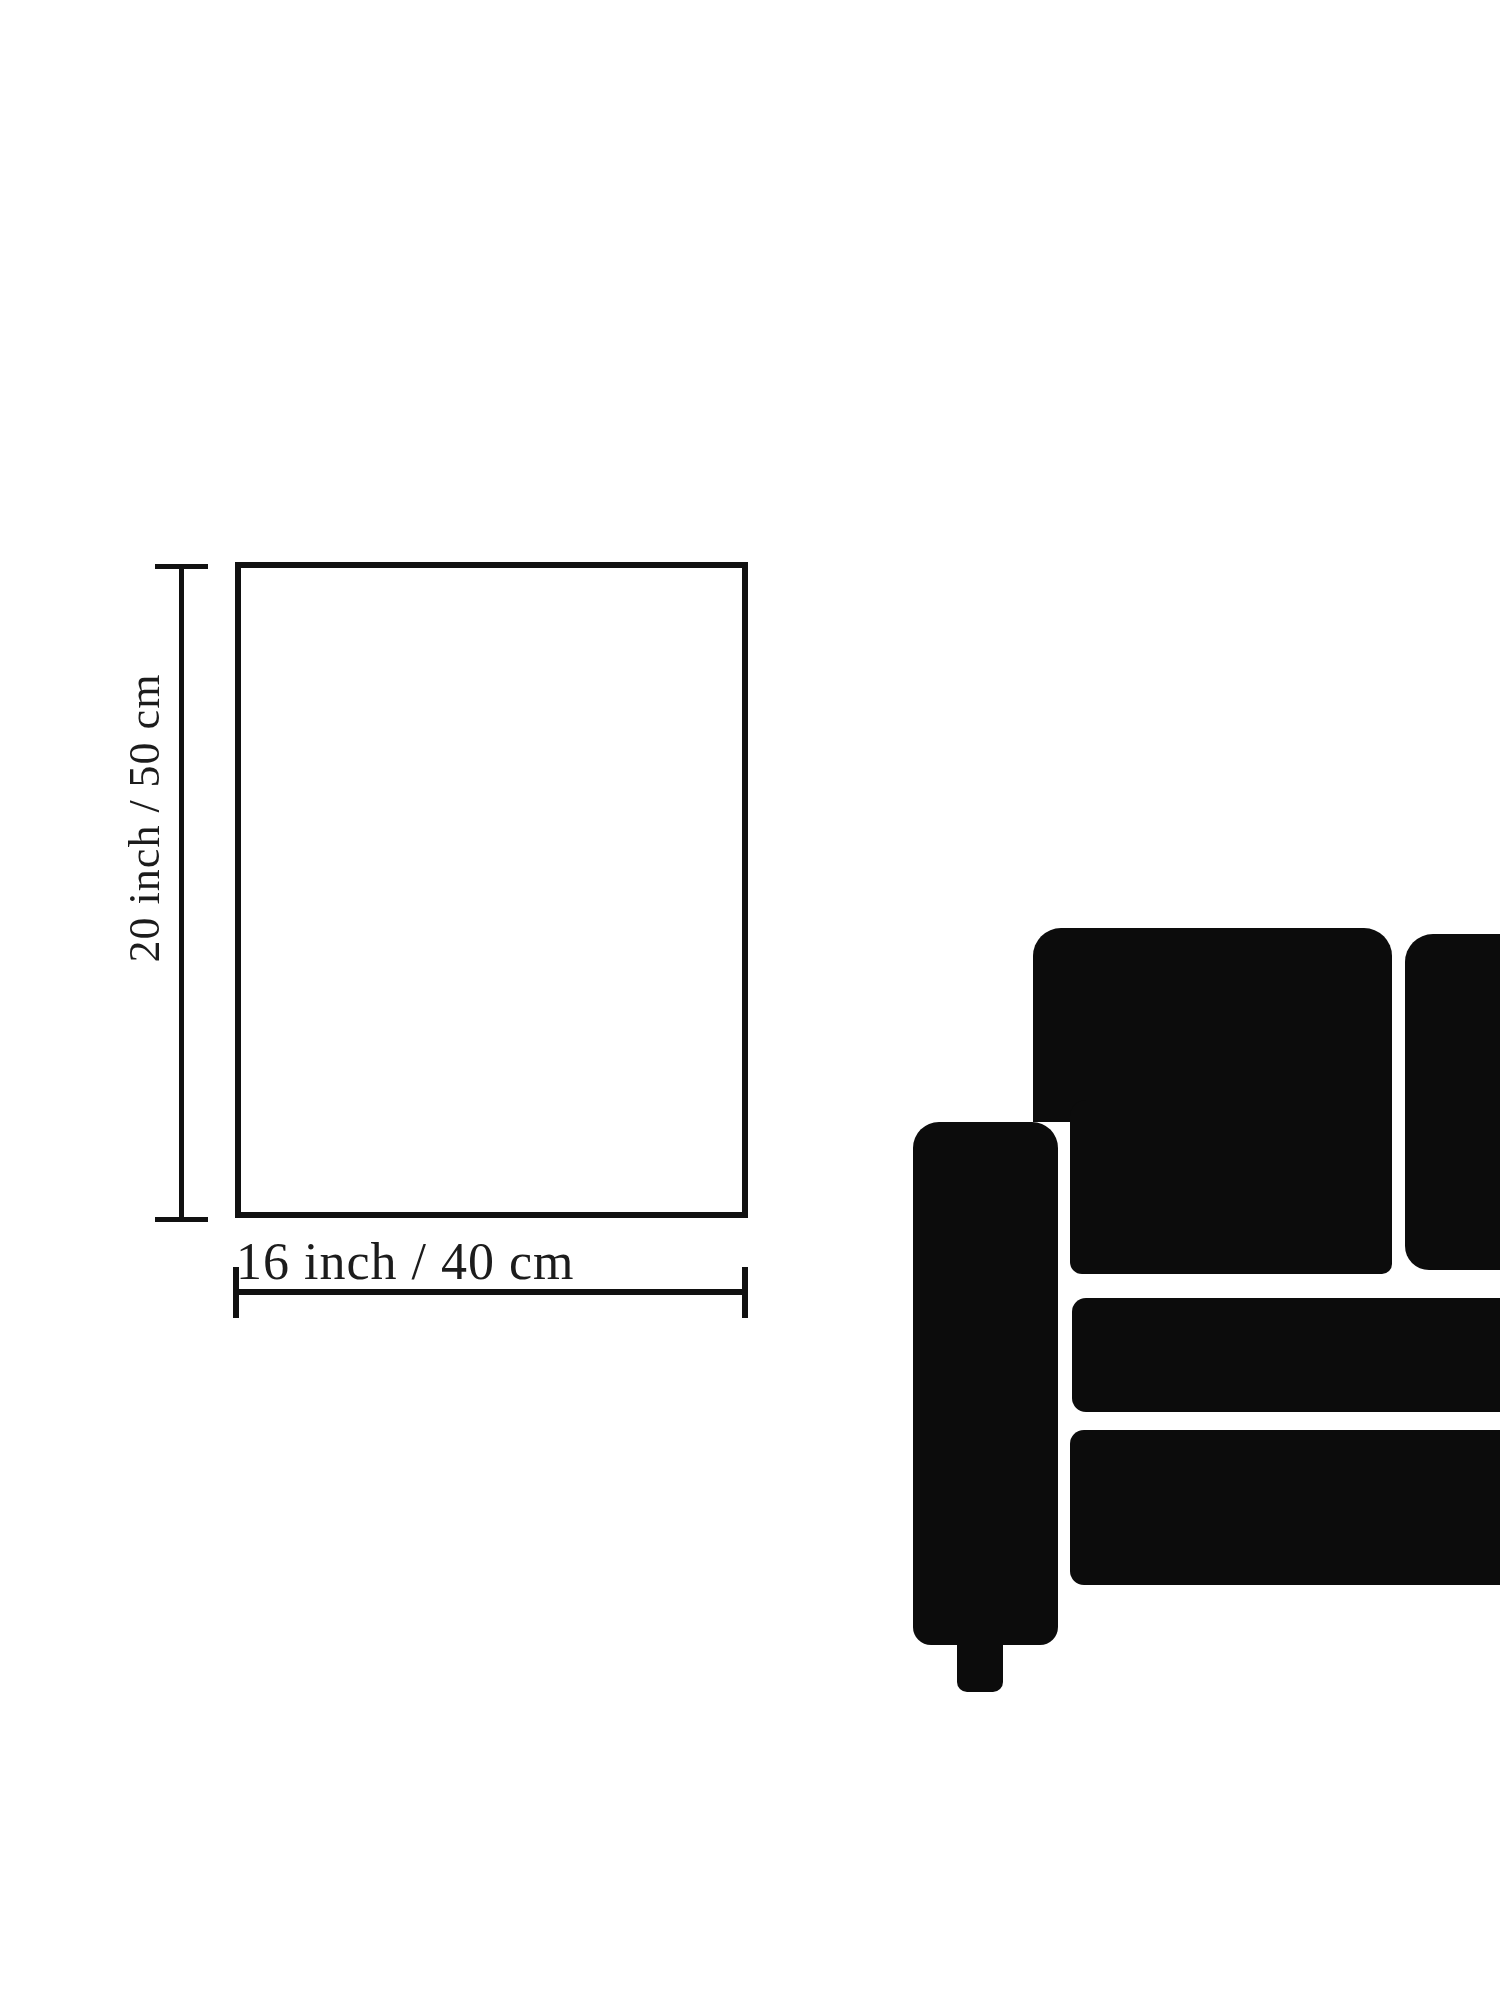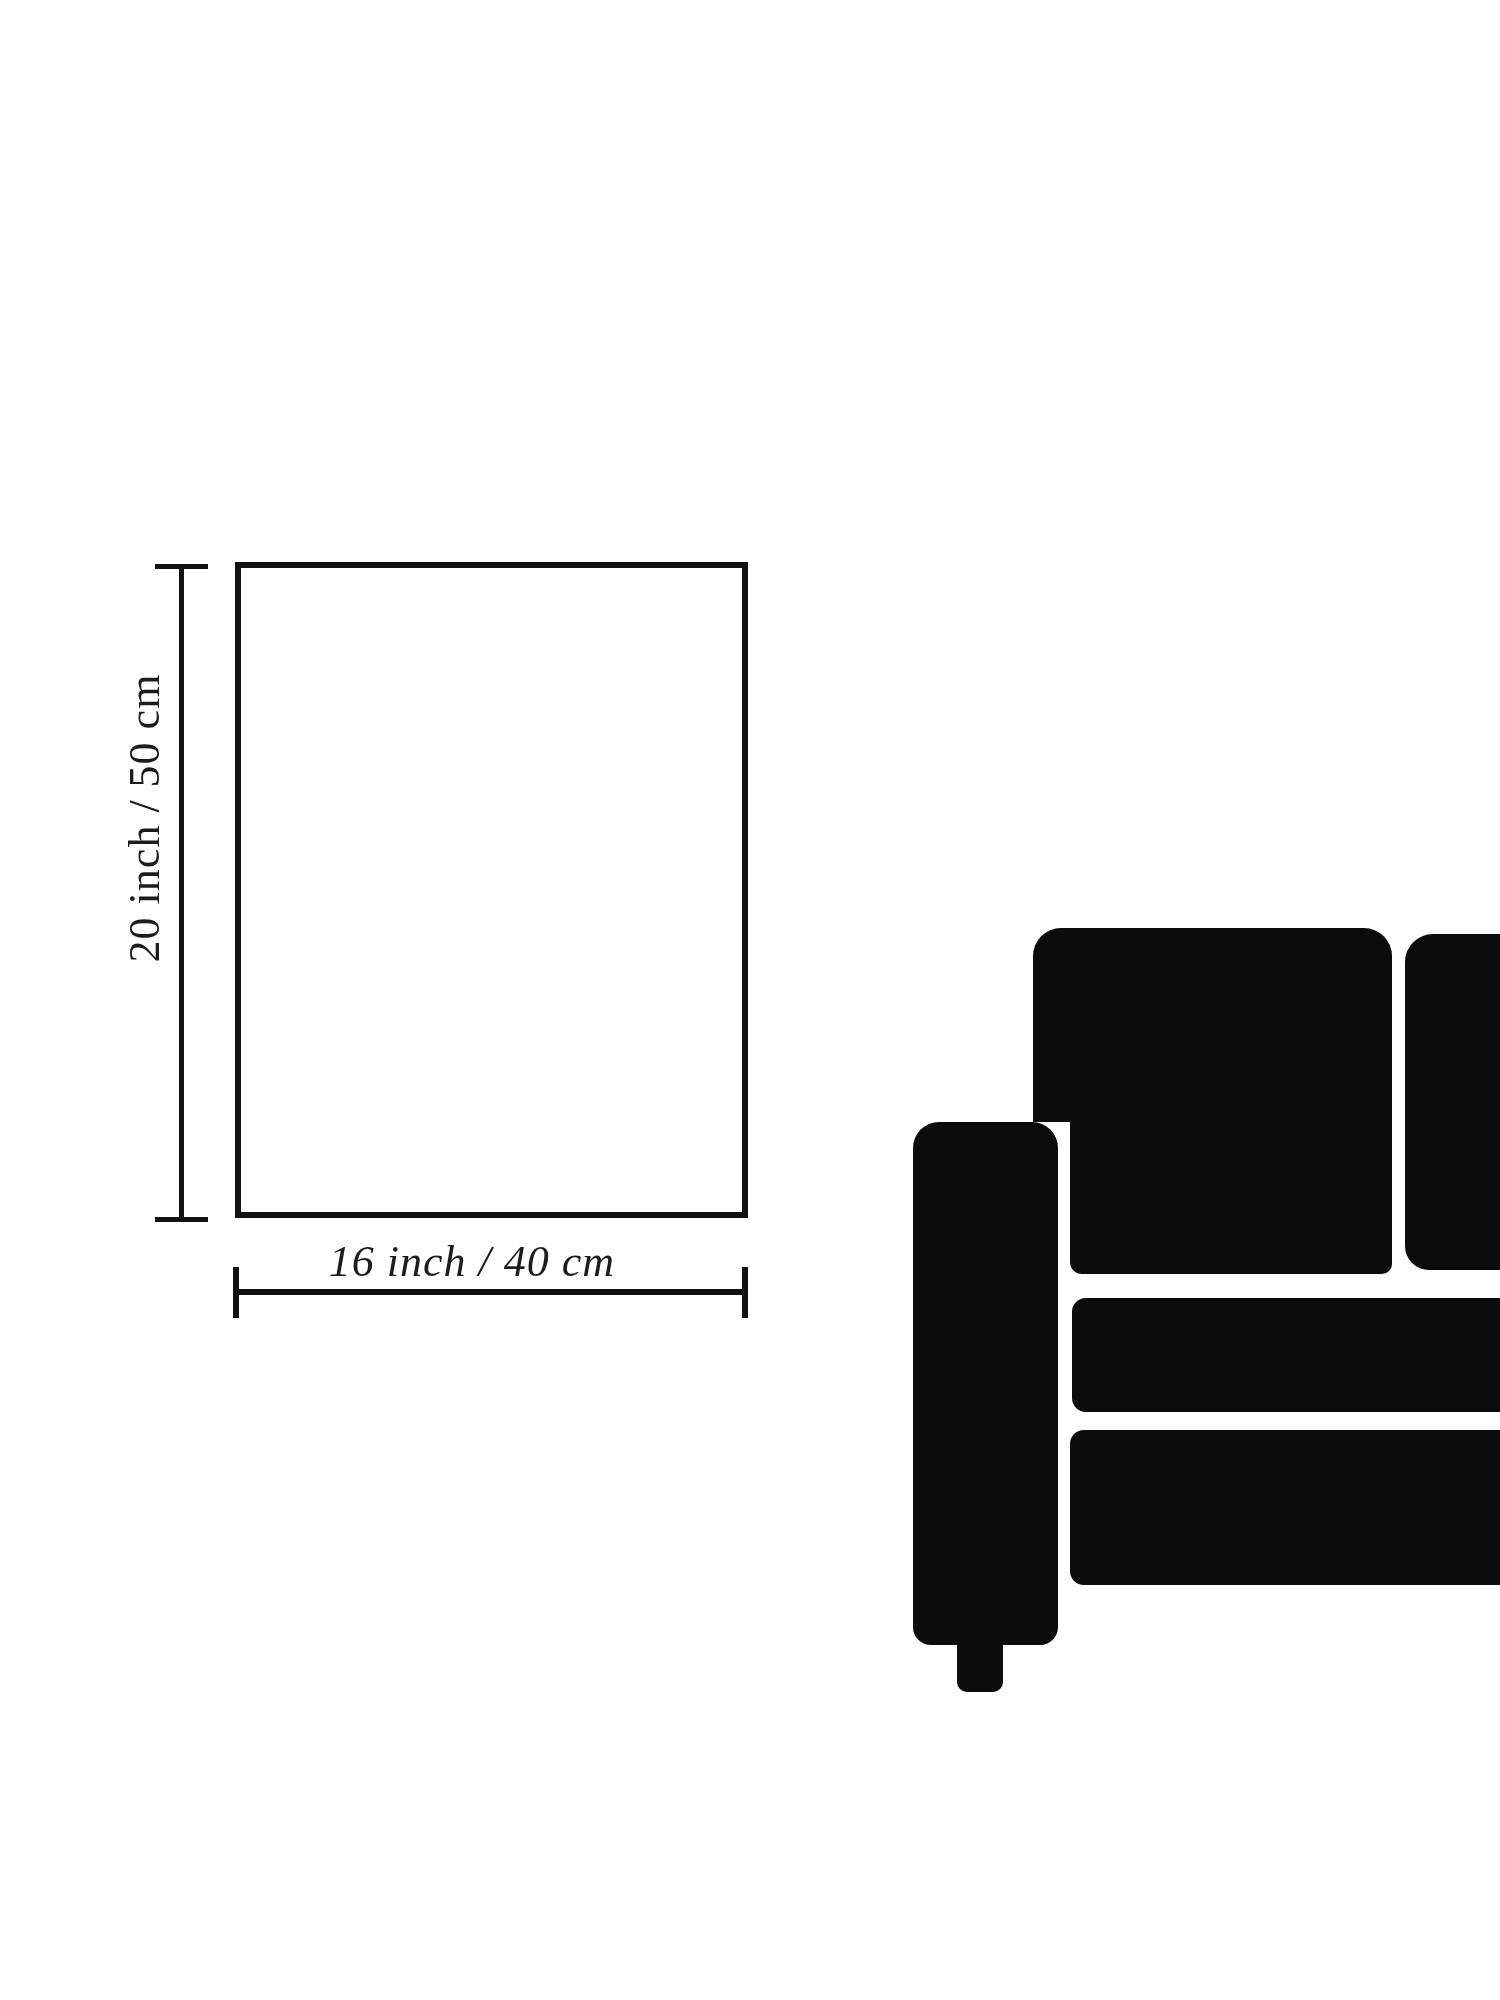--- a/index.html
+++ b/index.html
@@ -36,23 +36,23 @@
     text-align:center;line-height:52px;
     font-size:44px;color:var(--text);
     letter-spacing:1px;white-space:nowrap;
   }
   
   .h-stem{left:235px;top:1289px;width:513px;height:6px;}
   .h-tick-left{left:233px;top:1267px;width:6px;height:51px;}
   .h-tick-right{left:742px;top:1267px;width:6px;height:51px;}
   .h-label{
     left:236px;top:1236px;width:472px;height:52px;
-    text-align:center;line-height:52px;
-    font-size:44px;color:var(--text);
-    letter-spacing:1px;white-space:nowrap;font-style:italic;
+    line-height:52px;
+    font-size:52px;color:var(--text);
+    letter-spacing:1px;white-space:nowrap;
   }
 
   
   .sofa-part{background:var(--ink);}
   .armrest{
     left:913px;top:1122px;width:145px;height:523px;
     border-radius:26px 26px 18px 18px;
   }
   .armrest-foot{
     left:957px;top:1640px;width:46px;height:52px;

